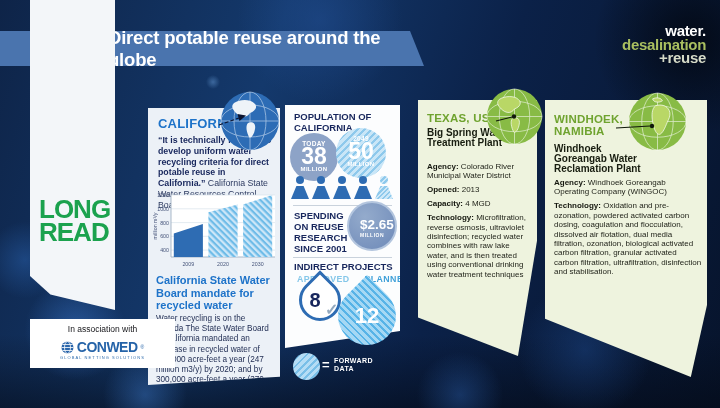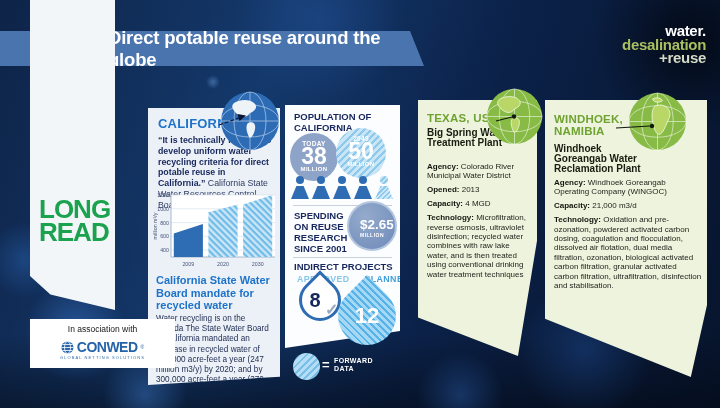--- a/index.html
+++ b/index.html
@@ -229,21 +229,20 @@
       <div class="fld"><b>Capacity:</b> <span>4 MGD</span></div>
       <div class="fld"><b>Technology:</b> <span>Microfiltration, reverse osmosis, ultraviolet disinfection; recycled water combines with raw lake water, and is then treated using conventional drinking water treatment techniques</span></div>
     </div>
   </div>
 
   <div class="abs panel cream wh">
     <h2 class="greenh" style="top:14px;width:95px;">WINDHOEK, NAMIBIA</h2>
     <div class="plant" style="top:44px;width:100px;">Windhoek Goreangab Water Reclamation Plant</div>
     <div class="fields" style="top:78px;width:148px;">
       <div class="fld"><b>Agency:</b> <span>Windhoek Goreangab Operating Company (WINGOC)</span></div>
-      <div class="fld"><b>Capacity:</b> <span>21,000 m3/d</span></div>
       <div class="fld"><b>Technology:</b> <span>Oxidation and pre-ozonation, powdered activated carbon dosing, coagulation and flocculation, dissolved air flotation, dual media filtration, ozonation, biological activated carbon filtration, granular activated carbon filtration, ultrafiltration, disinfection and stabilisation.</span></div>
     </div>
   </div>
 
   <svg class="globe" style="left:220px;top:91px;" width="60" height="60" viewBox="0 0 60 60">
     <circle cx="30" cy="30" r="29" fill="#2d6cb5"></circle>
     <g stroke="#cfe0f2" stroke-width="0.8" fill="none" opacity="0.75">
       <ellipse cx="30" cy="30" rx="16" ry="29"></ellipse>
         <ellipse cx="30" cy="30" rx="29" ry="16"></ellipse>
       <line x1="1" y1="30" x2="59" y2="30"></line>

